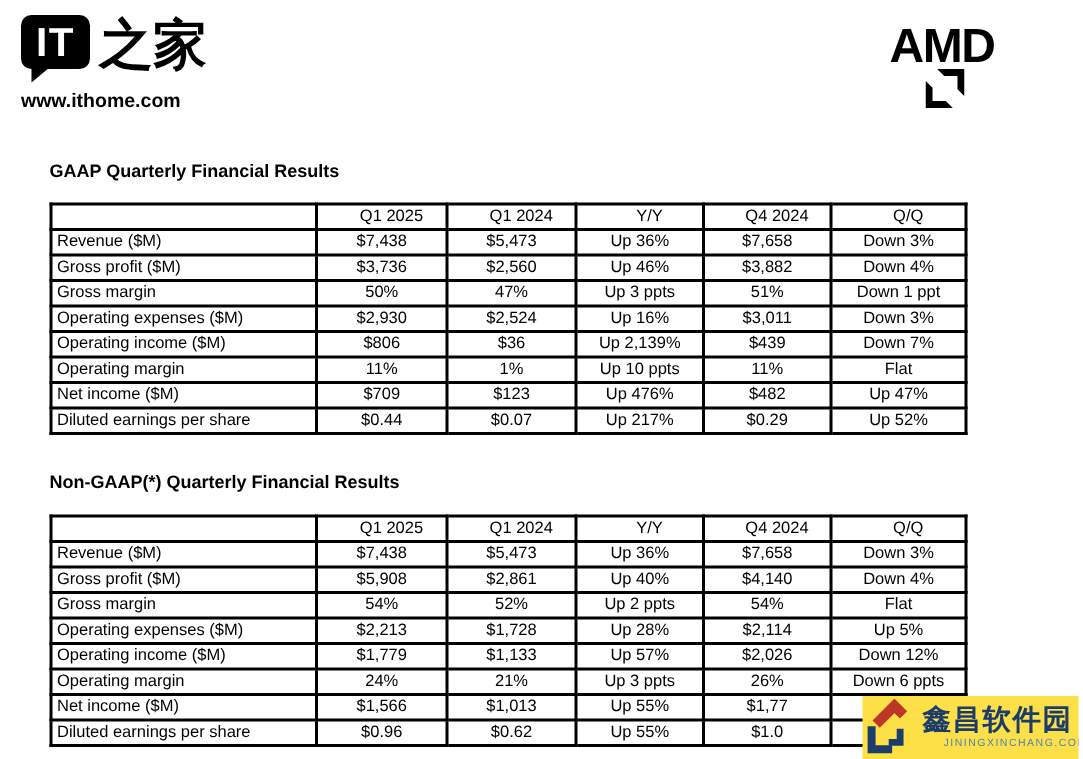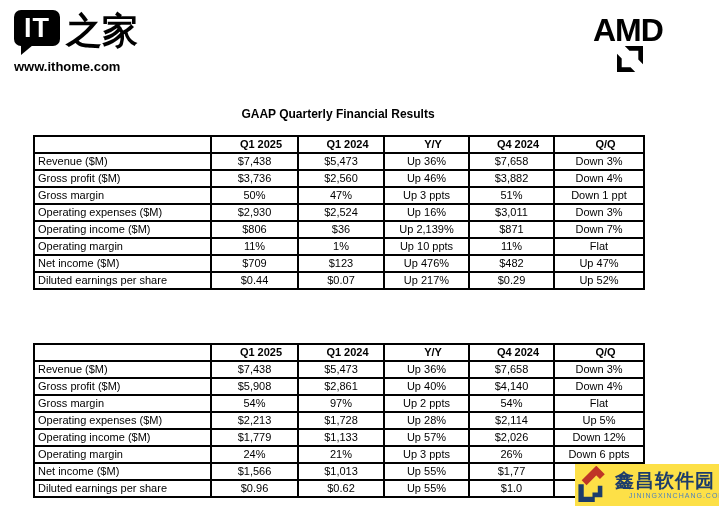--- a/index.html
+++ b/index.html
@@ -16,31 +16,31 @@
             border-top:10px solid #000;border-right:12px solid transparent;}
   .it-cn{font-size:36px;font-weight:bold;line-height:40px;margin-left:6px;
          font-family:"DejaVu Serif",serif;}
   .it-url{margin-top:9px;font-size:13px;font-weight:bold;}
 
   .amd{position:absolute;left:593px;top:14px;display:flex;align-items:center;flex-direction:column;}
   .amd-word{font-size:32px;font-weight:800;letter-spacing:-1px;line-height:32px;}
   .amd-mark{width:26px;height:26px;margin-left:4px;}
 
   
-  .tbl-title{position:absolute;left:33px;width:610px;text-align:center;
+  .tbl-title{position:absolute;left:33px;width:610px;
              font-size:12px;font-weight:bold;margin:0;}
   #title-0{top:107px;}
   #title-1{top:314px;}
   .fin-table{position:absolute;left:33px;border-collapse:collapse;table-layout:fixed;
              width:610px;font-size:11px;background:#fff;}
   #table-0{top:135px;}
   #table-1{top:343px;}
   .fin-table th,.fin-table td{border:2px solid #000;height:15px;line-height:15px;
              padding:0 3px;text-align:center;white-space:nowrap;overflow:hidden;}
-  .fin-table th{font-weight:bold;padding-left:16px;}
+  .fin-table th{font-weight:normal;padding-left:16px;}
   .fin-table th:first-child,.fin-table td:first-child{text-align:left;}
 
   
   .watermark{position:absolute;left:575px;top:464px;width:147px;height:42px;
              background:#fde047;display:flex;align-items:center;}
   .wm-logo{width:38px;height:38px;flex:0 0 auto;}
   .wm-text{margin-left:2px;display:flex;flex-direction:column;}
   .wm-name{font-size:19px;font-weight:bold;color:#1c3c6b;letter-spacing:1px;
            line-height:20px;white-space:nowrap;}
   .wm-url{font-size:7px;color:#4f81bd;letter-spacing:1px;margin-top:1px;
@@ -120,21 +120,21 @@
           <td>$2,524</td>
           <td>Up 16%</td>
           <td>$3,011</td>
           <td>Down 3%</td>
         </tr>
         <tr>
           <td>Operating income ($M)</td>
           <td>$806</td>
           <td>$36</td>
           <td>Up 2,139%</td>
-          <td>$871</td>
+          <td>$439</td>
           <td>Down 7%</td>
         </tr>
         <tr>
           <td>Operating margin</td>
           <td>11%</td>
           <td>1%</td>
           <td>Up 10 ppts</td>
           <td>11%</td>
           <td>Flat</td>
         </tr>
@@ -150,20 +150,21 @@
           <td>Diluted earnings per share</td>
           <td>$0.44</td>
           <td>$0.07</td>
           <td>Up 217%</td>
           <td>$0.29</td>
           <td>Up 52%</td>
         </tr>
       </tbody>
     </table>
 
+  <h2 class="tbl-title" id="title-1">Non-GAAP(*) Quarterly Financial Results</h2>
   <table class="fin-table" id="table-1">
       <colgroup>
         <col style="width: 177px;">
         <col style="width: 87px;">
         <col style="width: 86px;">
         <col style="width: 85px;">
         <col style="width: 85px;">
         <col style="width: 90px;">
       </colgroup>
       <thead>
@@ -189,21 +190,21 @@
           <td>Gross profit ($M)</td>
           <td>$5,908</td>
           <td>$2,861</td>
           <td>Up 40%</td>
           <td>$4,140</td>
           <td>Down 4%</td>
         </tr>
         <tr>
           <td>Gross margin</td>
           <td>54%</td>
-          <td>97%</td>
+          <td>52%</td>
           <td>Up 2 ppts</td>
           <td>54%</td>
           <td>Flat</td>
         </tr>
         <tr>
           <td>Operating expenses ($M)</td>
           <td>$2,213</td>
           <td>$1,728</td>
           <td>Up 28%</td>
           <td>$2,114</td>

